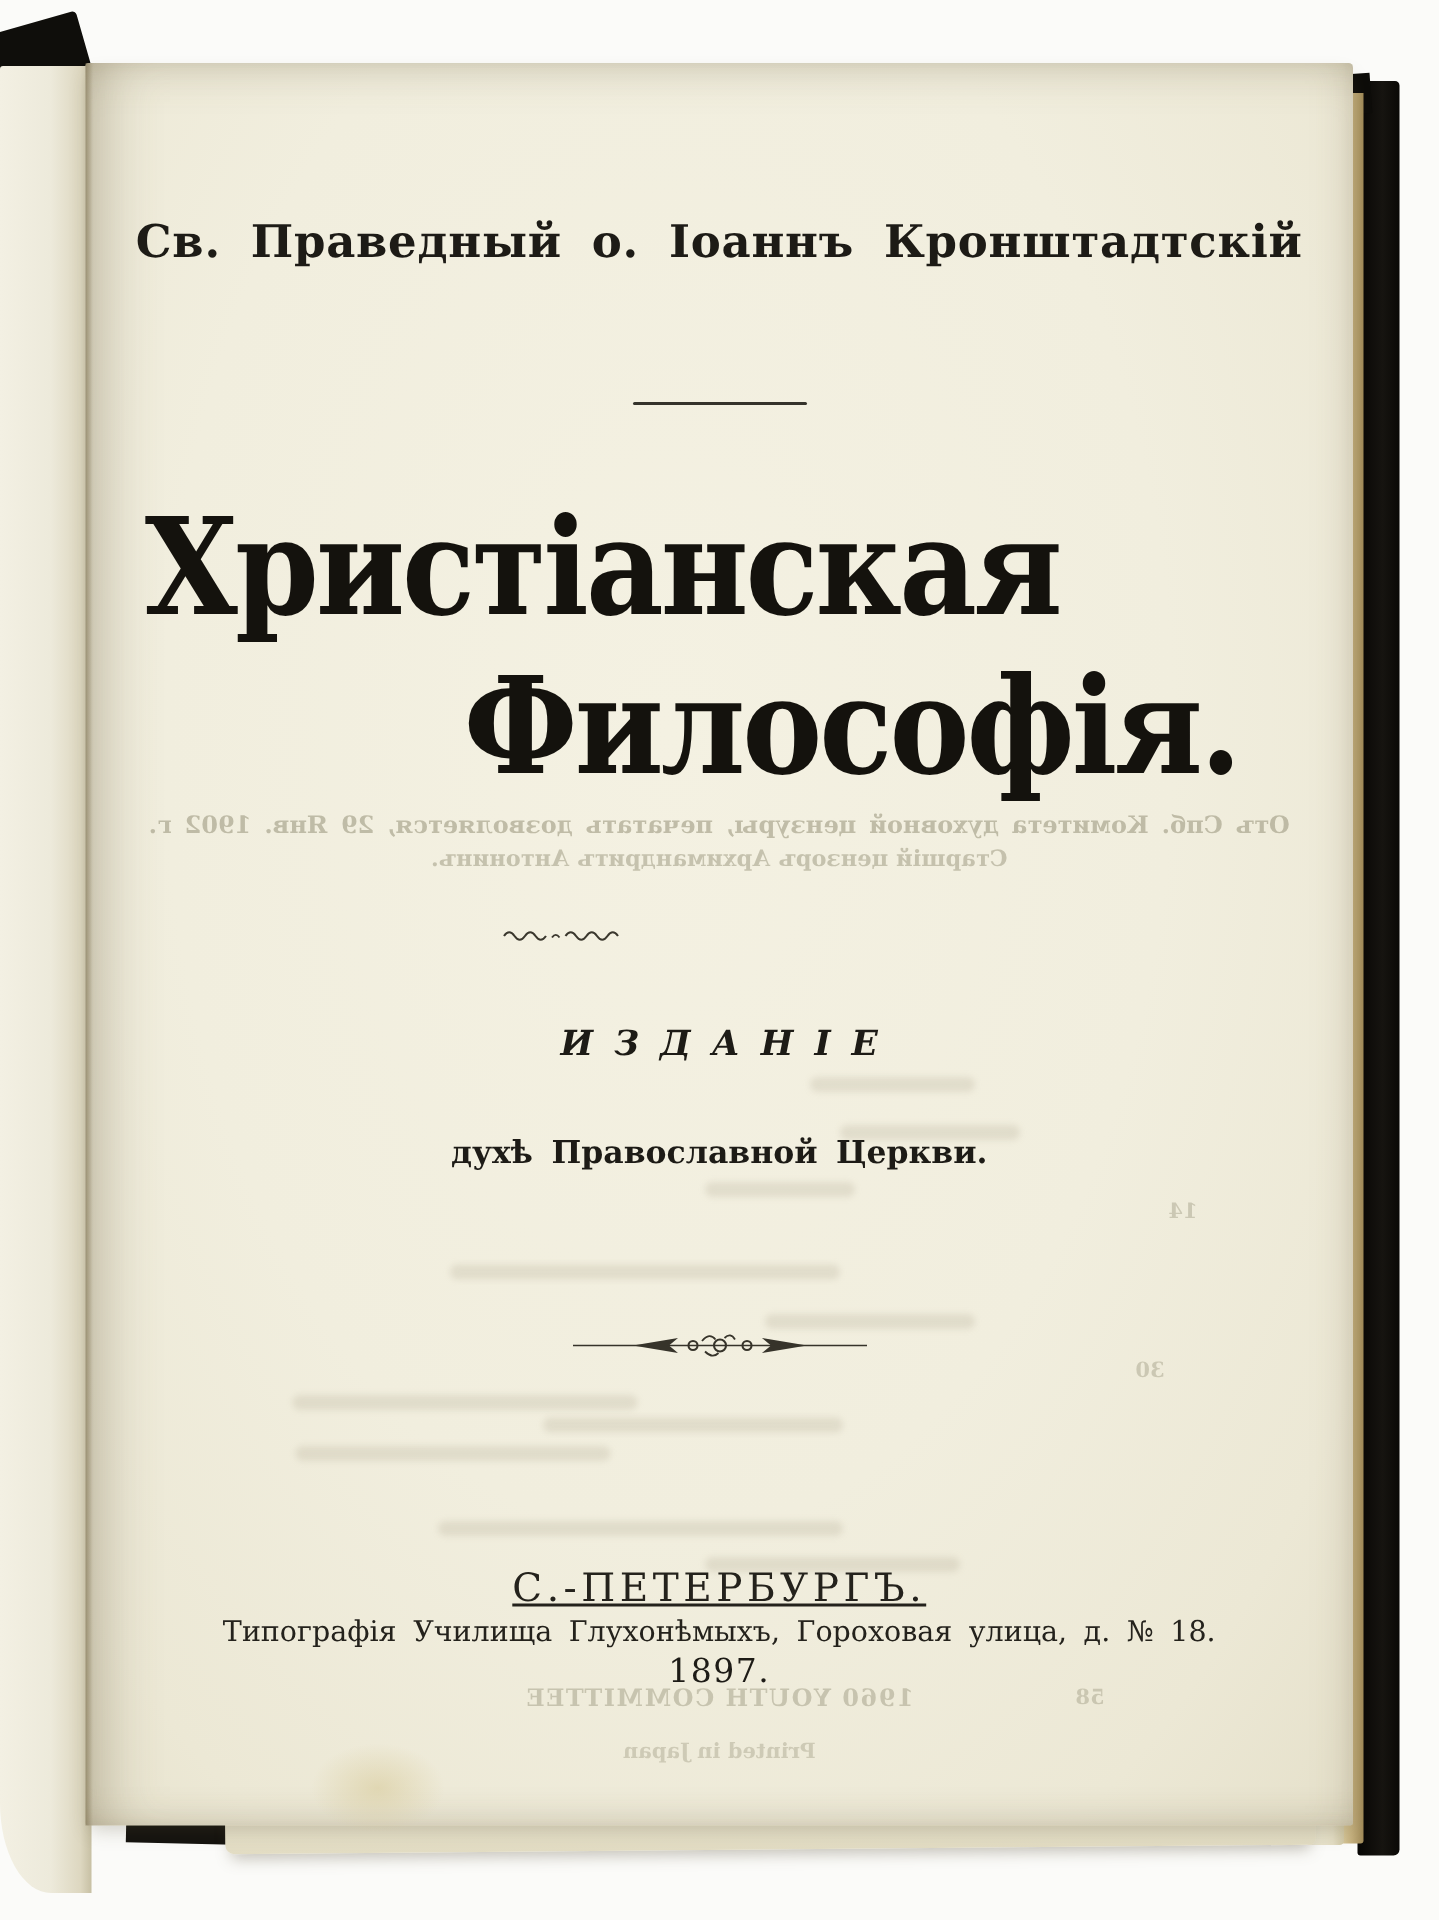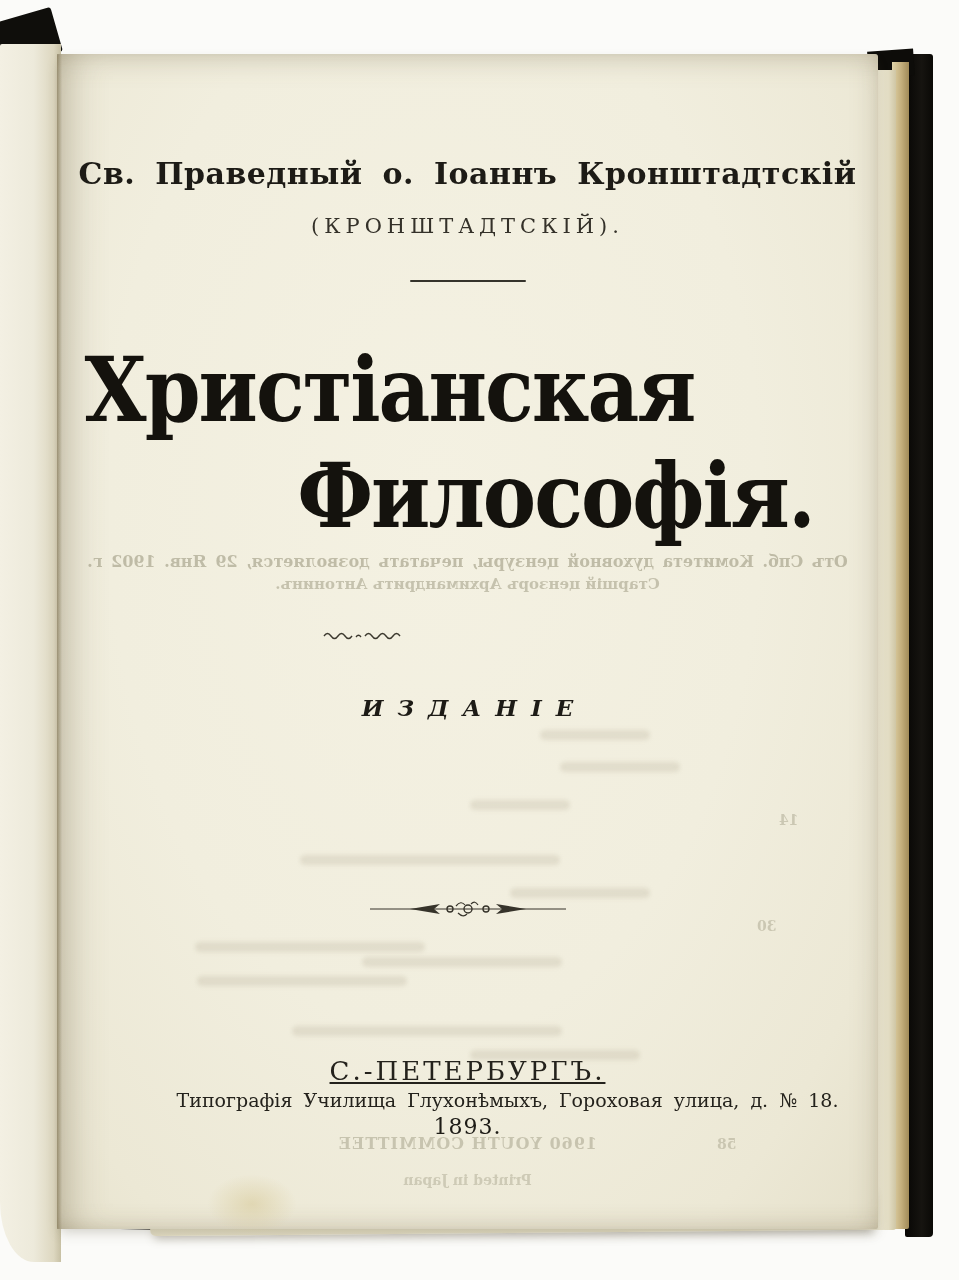--- a/index.html
+++ b/index.html
@@ -41,29 +41,30 @@
     box-shadow:0 7px 10px -4px rgba(95,85,62,.35);
     border-radius:0 0 4px 6px;
   }
   .facing-page{
     left:0;top:44px;width:61px;height:1218px;
     background:linear-gradient(90deg,#f3f0e3 0%,#edeadb 55%,#ddd7c0 88%,#c7c0a4 100%);
     border-bottom-left-radius:34px 60px;
     border-top-left-radius:2px;
   }
   .title-page{
-    left:57px;top:54px;width:821px;height:1175px;
+    left:57px;top:42px;width:821px;height:1175px;
     background:radial-gradient(ellipse at 46% 38%, #f4f1e2 0%, #f1eede 52%, #ece8d5 82%, #e5e0ca 100%);
     box-shadow:
       inset 30px 0 42px -24px rgba(105,92,60,.45),
       inset -18px 0 30px -22px rgba(110,95,60,.38),
       inset 0 26px 36px -30px rgba(110,95,60,.30),
       inset 0 -20px 30px -26px rgba(110,95,60,.28),
       0 6px 12px -3px rgba(85,75,52,.25);
     border-radius:2px 3px 2px 2px;
+    padding-left:24px;
   }
   .title-page::before{ 
     content:"";position:absolute;left:0;top:0;width:5px;height:100%;
     background:linear-gradient(90deg,rgba(120,107,72,.55),rgba(120,107,72,0));
   }
   .stain{
     left:150px;top:1120px;width:90px;height:60px;border-radius:50%;
     background:radial-gradient(ellipse,rgba(214,200,150,.55),rgba(214,200,150,0) 70%);
   }
   
@@ -71,21 +72,21 @@
   .author{top:102px;font-size:30px;font-weight:bold;word-spacing:9px;letter-spacing:.5px;}
   .author-sub{top:160px;font-size:21px;letter-spacing:5px;color:#343129;}
   .rule{position:absolute;top:226px;left:50%;width:116px;height:2px;background:#35332b;transform:translateX(-50%);border-radius:1px;}
   .big-title{font-weight:bold;line-height:1;white-space:nowrap;color:#14120d;}
   .big1{top:296px;font-size:80px;letter-spacing:-2px;transform:translateX(-78px) scaleY(1.12);}
   .big2{top:402px;font-size:80px;letter-spacing:-2px;transform:translateX(88px) scaleY(1.12);}
   .izdanie{top:640px;font-size:23px;font-weight:bold;font-style:italic;letter-spacing:14px;text-indent:14px;text-align:center;}
   .edline1{top:679px;font-size:21px;font-weight:bold;word-spacing:7px;letter-spacing:.3px;}
   .edline2{top:713px;font-size:21px;font-weight:bold;word-spacing:5px;}
   .city{top:1002px;font-size:26px;letter-spacing:3px;color:#24221c;text-decoration:underline;}
-  .imprint{top:1035px;font-size:19px;word-spacing:5px;color:#24221c;margin-left:40px;}
+  .imprint{top:1035px;font-size:19px;word-spacing:5px;color:#24221c;}
   .year{top:1060px;font-size:22px;letter-spacing:1px;}
   
   .ghost{position:absolute;left:0;width:100%;text-align:center;
     color:#a19d85;transform:scaleX(-1);filter:blur(.4px);white-space:nowrap;}
   .gh1{top:498px;font-size:16px;font-weight:bold;opacity:.62;word-spacing:3px;}
   .gh2{top:521px;font-size:15px;font-weight:bold;opacity:.55;}
   .gh-youth{top:1080px;font-size:16px;font-weight:bold;opacity:.5;letter-spacing:1px;}
   .gh-japan{top:1118px;font-size:14px;font-weight:bold;opacity:.42;}
   .gh-num{position:absolute;font-size:14px;font-weight:bold;color:#a19d85;opacity:.45;transform:scaleX(-1);filter:blur(.3px);text-align:left;width:auto;}
   .smudge{position:absolute;height:10px;border-radius:5px;background:rgba(158,152,124,.20);filter:blur(2px);}
@@ -113,54 +114,54 @@
   <div class="smudge" style="left:243px;top:801px;width:260px;"></div>
   <div class="smudge" style="left:453px;top:834px;width:140px;"></div>
   <div class="smudge" style="left:138px;top:888px;width:230px;"></div>
   <div class="smudge" style="left:305px;top:903px;width:200px;"></div>
   <div class="smudge" style="left:140px;top:922px;width:210px;"></div>
   <div class="smudge" style="left:235px;top:972px;width:270px;"></div>
   <div class="smudge" style="left:413px;top:996px;width:170px;"></div>
   <div class="abs stain"></div>
 
   <div class="t author">Св. Праведный о. Іоаннъ Кронштадтскій</div>
-  <div class="t author-sub">(КРОНШТАДТСКІЙ).</div>
   <div class="rule"></div>
 
   <div class="t big-title big1">Христіанская</div>
   <div class="t big-title big2">Философія.</div>
 
   <div class="ghost gh1">Отъ Спб. Комитета духовной цензуры, печатать дозволяется, 29 Янв. 1902 г.</div>
   <div class="ghost gh2">Старшій цензоръ Архимандритъ Антонинъ.</div>
 
   <div class="squiggle">
     <svg width="84" height="12" viewBox="0 0 84 12">
       <path d="M2 7 q3.5 -5 7 0 t7 0 t7 0 t7 0" fill="none" stroke="#3b382e" stroke-width="1.4"></path>
       <path d="M34 8 q2.5 -3.5 5 0" fill="none" stroke="#3b382e" stroke-width="1.3"></path>
       <path d="M43 7 q3.5 -5 7 0 t7 0 t7 0 t7 0 t7 0" fill="none" stroke="#3b382e" stroke-width="1.4"></path>
     </svg>
   </div>
 
   <div class="t izdanie">ИЗДАНІЕ</div>
+  <div class="t edline2">духѣ Православной Церкви.</div>
 
   <div class="ornament">
     <svg width="196" height="18" viewBox="0 0 196 18">
       <path d="M0 9 H196" stroke="#36332a" stroke-width="1"></path>
       <path d="M40 9 L70 4 L64 9 L70 14 Z" fill="#36332a"></path>
       <path d="M156 9 L126 4 L132 9 L126 14 Z" fill="#36332a"></path>
       <circle cx="80" cy="9" r="3" fill="none" stroke="#36332a" stroke-width="1.4"></circle>
       <circle cx="98" cy="9" r="4" fill="none" stroke="#36332a" stroke-width="1.4"></circle>
       <circle cx="116" cy="9" r="3" fill="none" stroke="#36332a" stroke-width="1.4"></circle>
       <path d="M86 6 q5 -6 9 -1 M101 4 q4 -4 7 1 M88 13 q5 5 9 1" fill="none" stroke="#36332a" stroke-width="1.2"></path>
     </svg>
   </div>
 
   <div class="t city">С.-ПЕТЕРБУРГЪ.</div>
   <div class="t imprint">Типографія Училища Глухонѣмыхъ, Гороховая улица, д. № 18.</div>
-  <div class="t year">1893.</div>
+  <div class="t year">1897.</div>
 
   <div class="ghost gh-youth">1960 YOUTH COMMITTEE</div>
   <div class="ghost gh-japan">Printed in Japan</div>
 
   <div class="gh-num" style="left:722px;top:758px;">14</div>
   <div class="gh-num" style="left:700px;top:864px;">30</div>
   <div class="gh-num" style="left:660px;top:1082px;">58</div>
 </div>
 
 </body></html>

